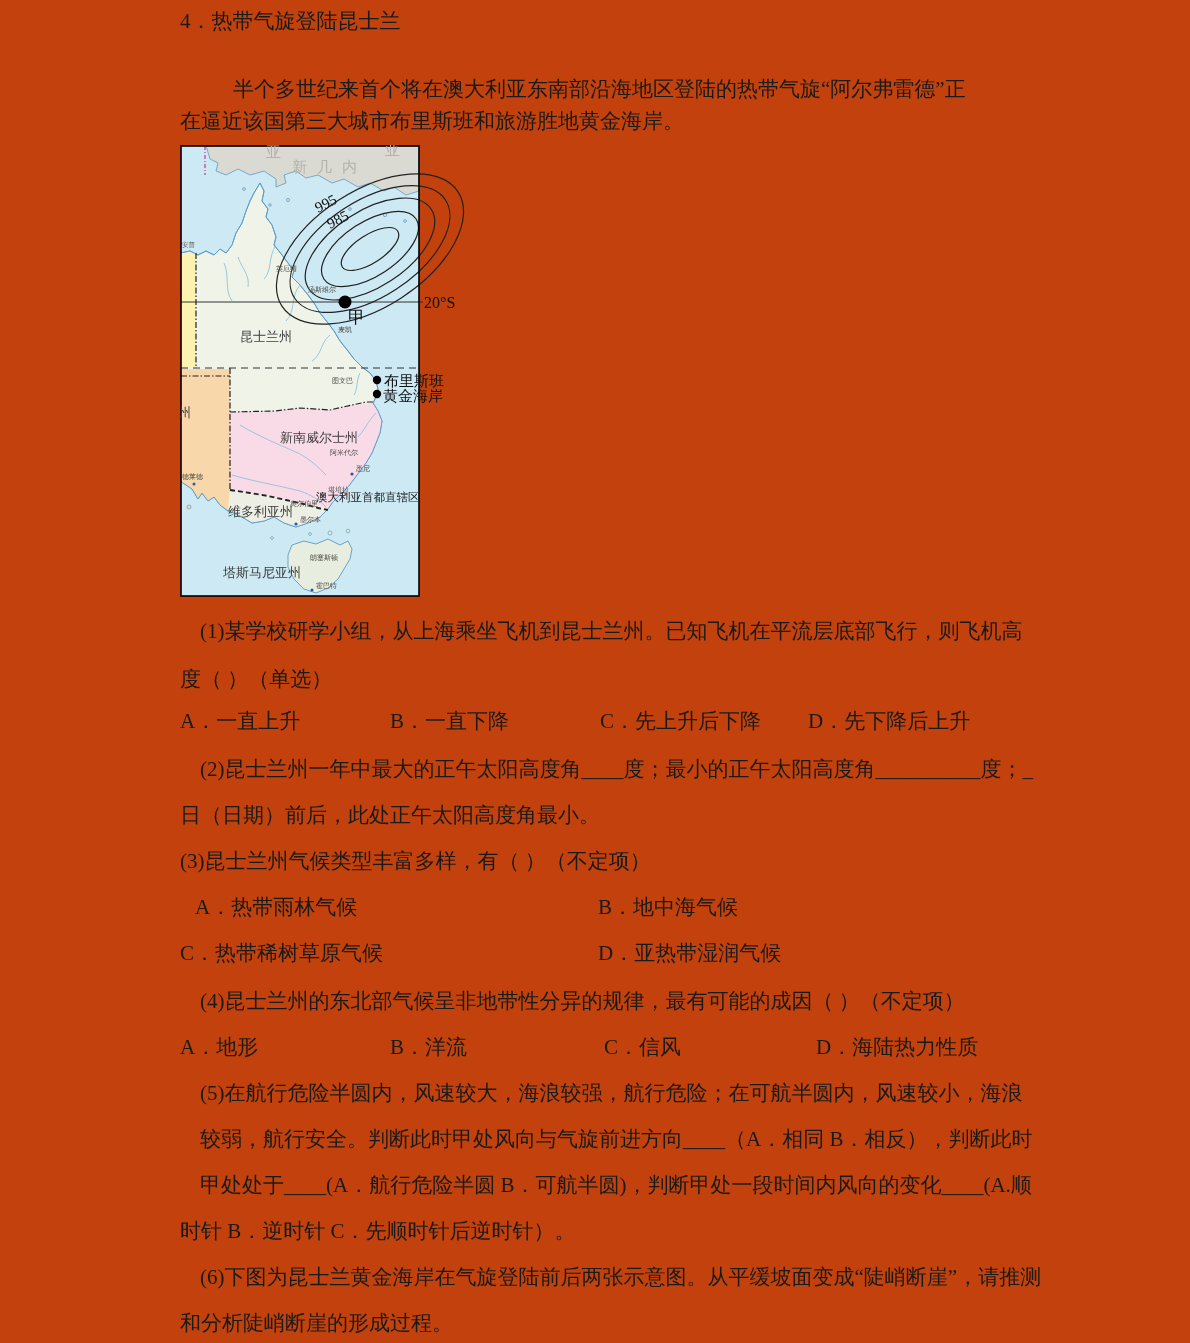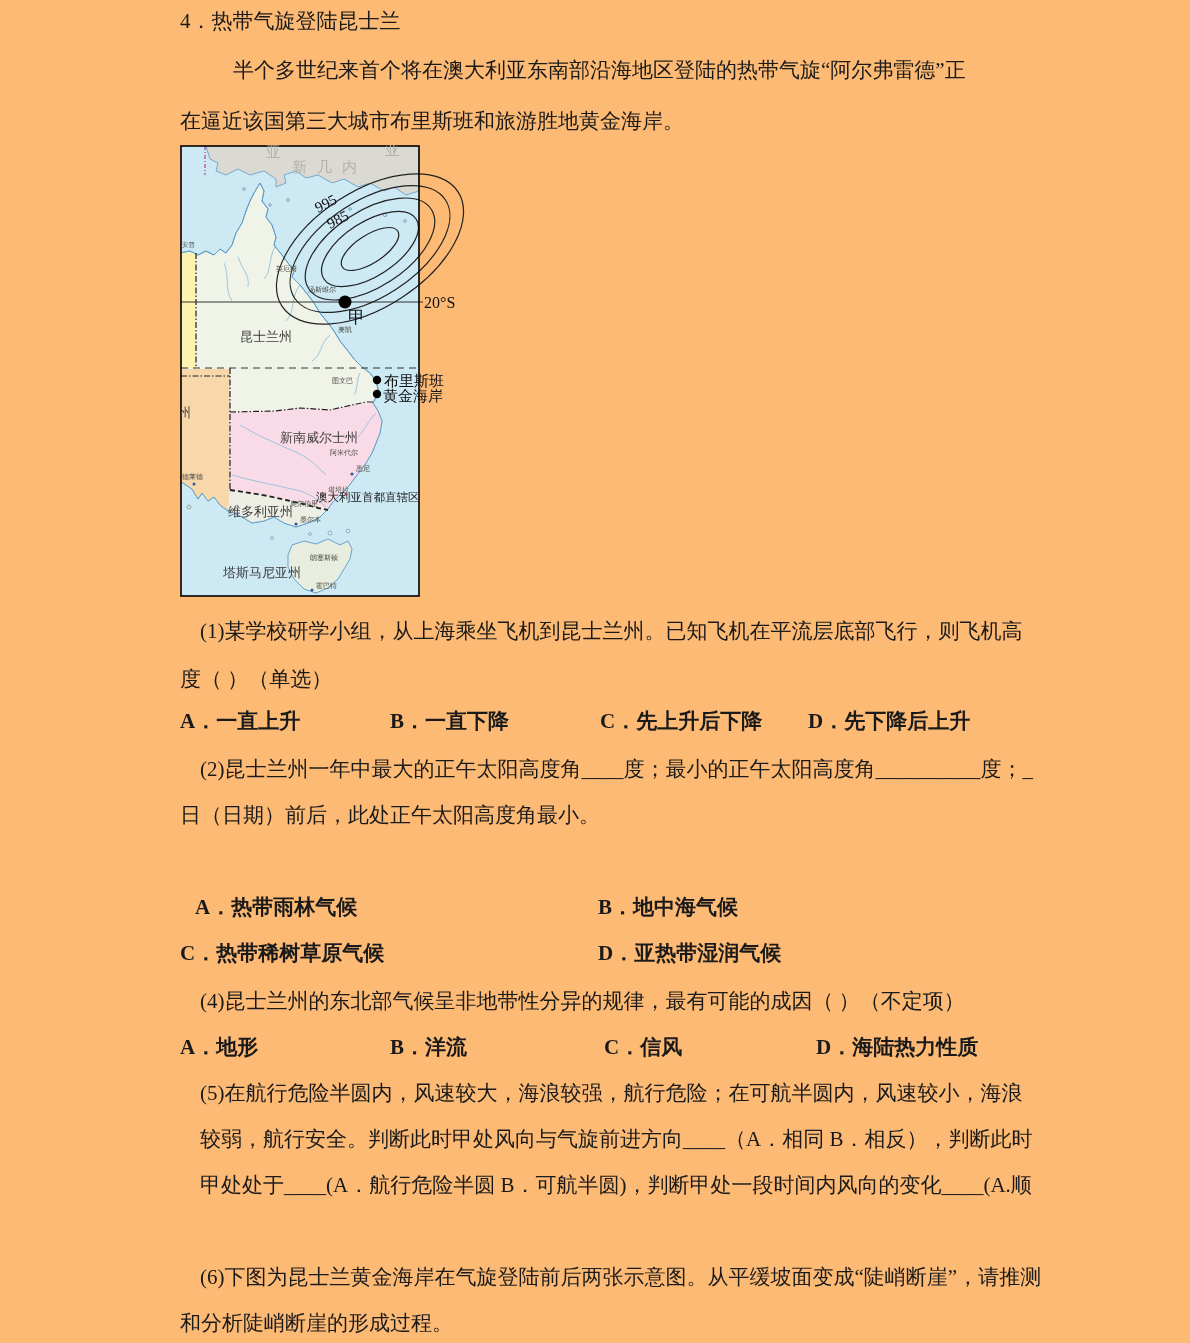--- a/index.html
+++ b/index.html
@@ -1,21 +1,21 @@
 <!DOCTYPE html>
 <html><head>
 <meta charset="utf-8">
 <style>
   html,body{margin:0;padding:0;background:#ffffff;}
-  .page{position:relative;width:1190px;height:1343px;background:#fdba74;overflow:hidden;
+  .page{position:relative;width:1190px;height:1343px;background:#c2410c;overflow:hidden;
         font-family:"Liberation Serif","DejaVu Serif",serif;color:#1a1a1a;}
   .ln{position:absolute;left:180px;width:860px;font-size:21px;line-height:27px;white-space:nowrap;}
   .ln.wide{width:1005px;margin-left:20px;}
-  .ln.indent{left:233px;}
-  .opt{position:absolute;top:0;white-space:nowrap;font-weight:bold;}
+  .ln.indent{left:233px;margin-top:19px;}
+  .opt{position:absolute;top:0;white-space:nowrap;}
   .map-wrap{position:absolute;left:180px;top:145px;width:300px;height:455px;}
   svg text{font-family:"Liberation Serif","DejaVu Serif",serif;}
   .st-label{font-size:13px;fill:#3c3c3c;}
   .micro{font-size:7px;fill:#4a4a42;}
   .micro-b{font-size:6.5px;fill:#55554c;}
   .city-big{font-size:15px;fill:#111;}
   .ng-char{font-size:15px;fill:#b3b3ab;}
   .iso-label{font-size:15px;fill:#111;}
 </style>
 </head>
@@ -156,37 +156,39 @@
   <div class="ln" style="top:708px">
     <span class="opt" style="left:0">A．一直上升</span>
     <span class="opt" style="left:210px">B．一直下降</span>
     <span class="opt" style="left:420px">C．先上升后下降</span>
     <span class="opt" style="left:628px">D．先下降后上升</span>
   </div>
 
   <div class="ln wide" style="top:756px">(2)昆士兰州一年中最大的正午太阳高度角____度；最小的正午太阳高度角__________度；_</div>
   <div class="ln" style="top:802px">日（日期）前后，此处正午太阳高度角最小。</div>
 
+  <div class="ln" style="top:848px">(3)昆士兰州气候类型丰富多样，有（  ）（不定项）</div>
   <div class="ln" style="top:894px">
     <span class="opt" style="left:15px">A．热带雨林气候</span>
     <span class="opt" style="left:418px">B．地中海气候</span>
   </div>
   <div class="ln" style="top:940px">
     <span class="opt" style="left:0">C．热带稀树草原气候</span>
     <span class="opt" style="left:418px">D．亚热带湿润气候</span>
   </div>
 
   <div class="ln wide" style="top:988px">(4)昆士兰州的东北部气候呈非地带性分异的规律，最有可能的成因（  ）（不定项）</div>
   <div class="ln" style="top:1034px">
     <span class="opt" style="left:0">A．地形</span>
     <span class="opt" style="left:210px">B．洋流</span>
     <span class="opt" style="left:424px">C．信风</span>
     <span class="opt" style="left:636px">D．海陆热力性质</span>
   </div>
 
   <div class="ln wide" style="top:1080px">(5)在航行危险半圆内，风速较大，海浪较强，航行危险；在可航半圆内，风速较小，海浪</div>
   <div class="ln wide" style="top:1172px">甲处处于____(A．航行危险半圆 B．可航半圆)，判断甲处一段时间内风向的变化____(A.顺</div>
   <div class="ln wide" style="top:1126px">较弱，航行安全。判断此时甲处风向与气旋前进方向____（A．相同 B．相反），判断此时</div>
+  <div class="ln" style="top:1218px">时针 B．逆时针 C．先顺时针后逆时针）。</div>
 
   <div class="ln wide" style="top:1264px">(6)下图为昆士兰黄金海岸在气旋登陆前后两张示意图。从平缓坡面变成“陡峭断崖”，请推测</div>
   <div class="ln" style="top:1310px">和分析陡峭断崖的形成过程。</div>
 
 </div>
 
 </body></html>

